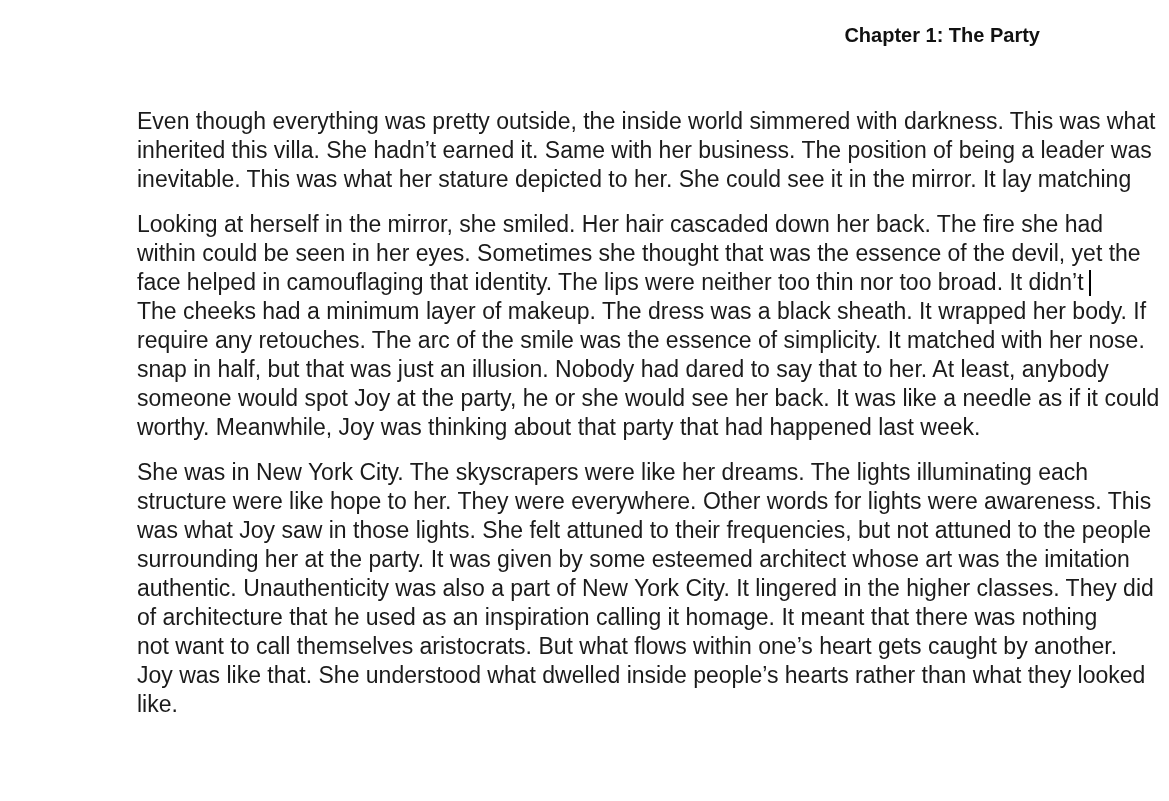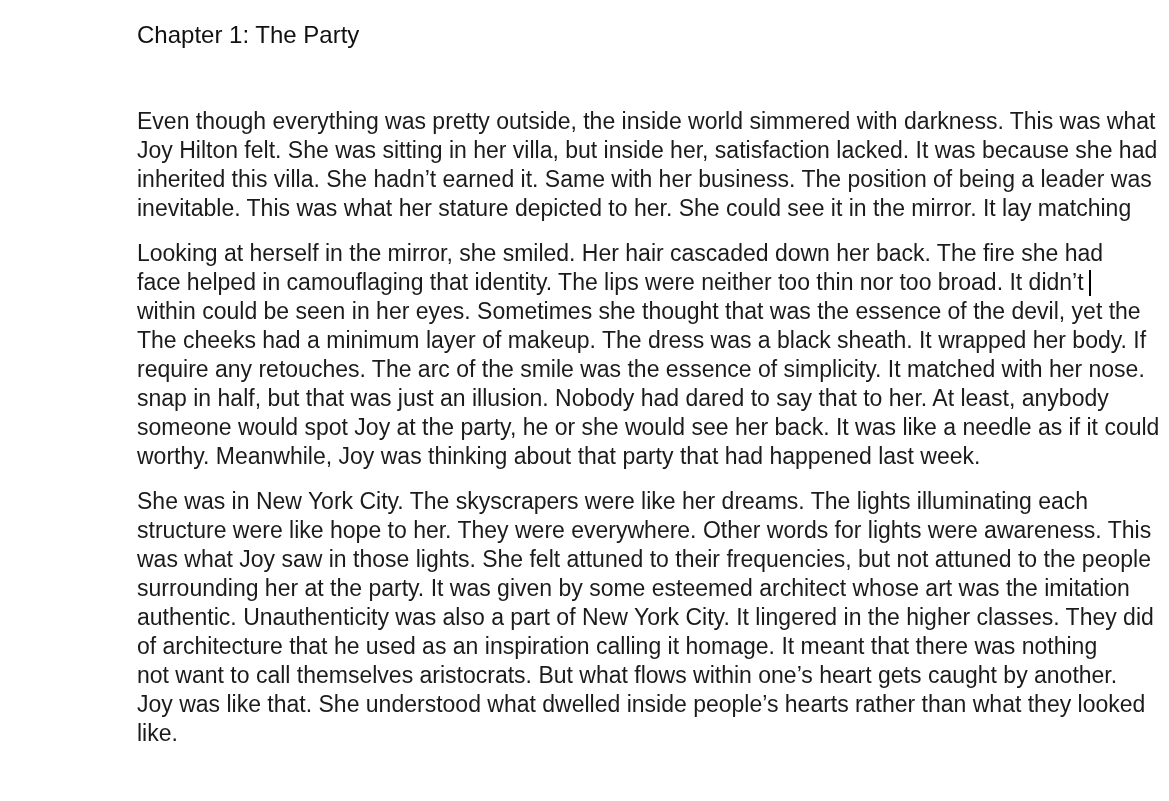--- a/index.html
+++ b/index.html
@@ -16,24 +16,24 @@
   }
   .page {
     box-sizing: border-box;
     width: 1169px;
     min-height: 801px;
     padding: 18px 129px 0 137px;
     background: #ffffff;
     cursor: text;
   }
   .title {
-    font-size: 24px;
-    font-weight: 400;
+    font-size: 20px;
+    font-weight: 700;
     line-height: 34px;
-    text-align: left;
+    text-align: right;
     margin: 0 0 55px 0;
     color: #111111;
   }
   .paragraph {
     margin: 0 0 16px 0;
   }
   .text-line {
     font-size: 23px;
     line-height: 29px;
     white-space: nowrap;
@@ -48,28 +48,27 @@
   }
 </style>
 </head>
 <body>
 
 <div class="page">
   <h1 class="title">Chapter 1: The Party</h1>
   <div>
       <div class="paragraph">
         <div class="text-line">Even though everything was pretty outside, the inside world simmered with darkness. This was what</div>
-        <div class="text-line">Joy Hilton felt. She was sitting in her villa, but inside her, satisfaction lacked. It was because she had</div>
         <div class="text-line">inherited this villa. She hadn’t earned it. Same with her business. The position of being a leader was</div>
         <div class="text-line">inevitable. This was what her stature depicted to her. She could see it in the mirror. It lay matching</div>
       </div>
       <div class="paragraph">
         <div class="text-line">Looking at herself in the mirror, she smiled. Her hair cascaded down her back. The fire she had</div>
+        <div class="text-line">within could be seen in her eyes. Sometimes she thought that was the essence of the devil, yet the</div>
         <div class="text-line">face helped in camouflaging that identity. The lips were neither too thin nor too broad. It didn’t<span class="caret" style="background: rgb(0, 0, 0);"></span></div>
-        <div class="text-line">within could be seen in her eyes. Sometimes she thought that was the essence of the devil, yet the</div>
         <div class="text-line">The cheeks had a minimum layer of makeup. The dress was a black sheath. It wrapped her body. If</div>
         <div class="text-line">require any retouches. The arc of the smile was the essence of simplicity. It matched with her nose.</div>
         <div class="text-line">snap in half, but that was just an illusion. Nobody had dared to say that to her. At least, anybody</div>
         <div class="text-line">someone would spot Joy at the party, he or she would see her back. It was like a needle as if it could</div>
         <div class="text-line">worthy. Meanwhile, Joy was thinking about that party that had happened last week.</div>
       </div>
       <div class="paragraph">
         <div class="text-line">She was in New York City. The skyscrapers were like her dreams. The lights illuminating each</div>
         <div class="text-line">structure were like hope to her. They were everywhere. Other words for lights were awareness. This</div>
         <div class="text-line">was what Joy saw in those lights. She felt attuned to their frequencies, but not attuned to the people</div>

